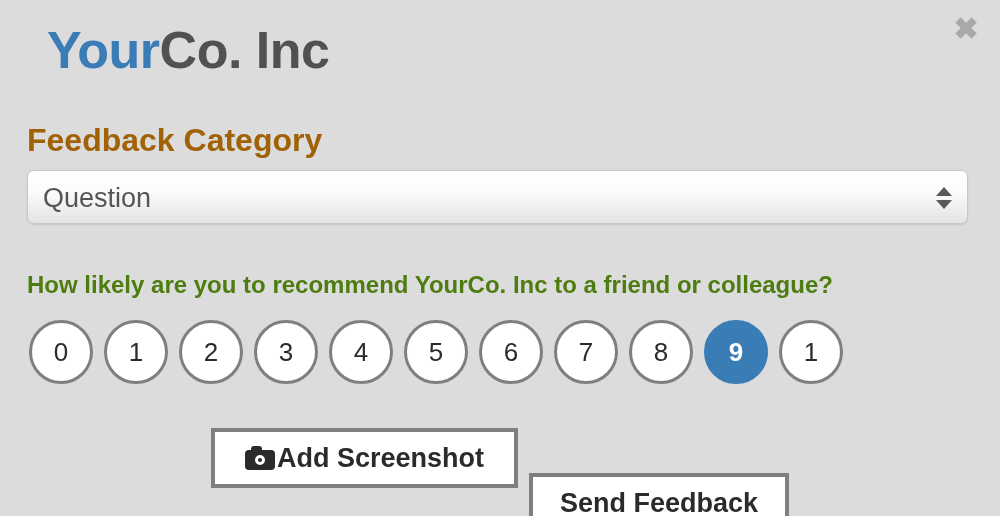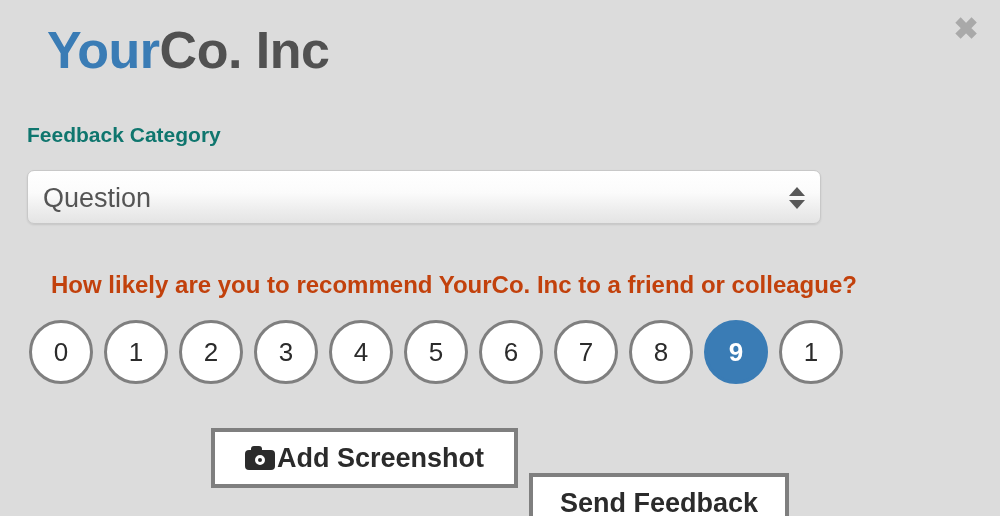--- a/index.html
+++ b/index.html
@@ -51,32 +51,32 @@
     margin-left: 20px;
   }
   .title .brand-a { color: #3a7cb5; }
   .title .brand-b { color: #515151; }
 
   
   .field-label {
     position: absolute;
     left: 27px;
     top: 124px;
-    font-size: 21px;
-    font-weight: bold;
-    color: #0f766e;
+    font-size: 32px;
+    font-weight: bold;
+    color: #a16207;
     line-height: 1;
   }
 
   
   .select-wrap {
     position: absolute;
     left: 27px;
     top: 170px;
-    width: 794px;
+    width: 941px;
     height: 54px;
     box-sizing: border-box;
     border: 1px solid #c8c8c8;
     border-radius: 7px;
     background: linear-gradient(to bottom, #ffffff 0%, #fbfbfb 42%, #ededed 75%, #e4e4e4 100%);
     box-shadow: 0 1px 1px rgba(255,255,255,0.85) inset, 0 1px 2px rgba(0,0,0,0.10);
     cursor: pointer;
     overflow: hidden;
   }
   .select-value {
@@ -110,24 +110,23 @@
   .arrow-up { border-bottom: 9px solid #585858; }
   .arrow-down { border-top: 9px solid #585858; }
 
   
   .nps-question {
     position: absolute;
     left: 27px;
     top: 273px;
     font-size: 24px;
     font-weight: bold;
-    color: #c2410c;
+    color: #4d7c0f;
     line-height: 1;
     white-space: nowrap;
-    margin-left: 24px;
   }
 
   
   .nps-scale {
     position: absolute;
     left: 29px;
     top: 320px;
     display: flex;
     gap: 11px;
   }

